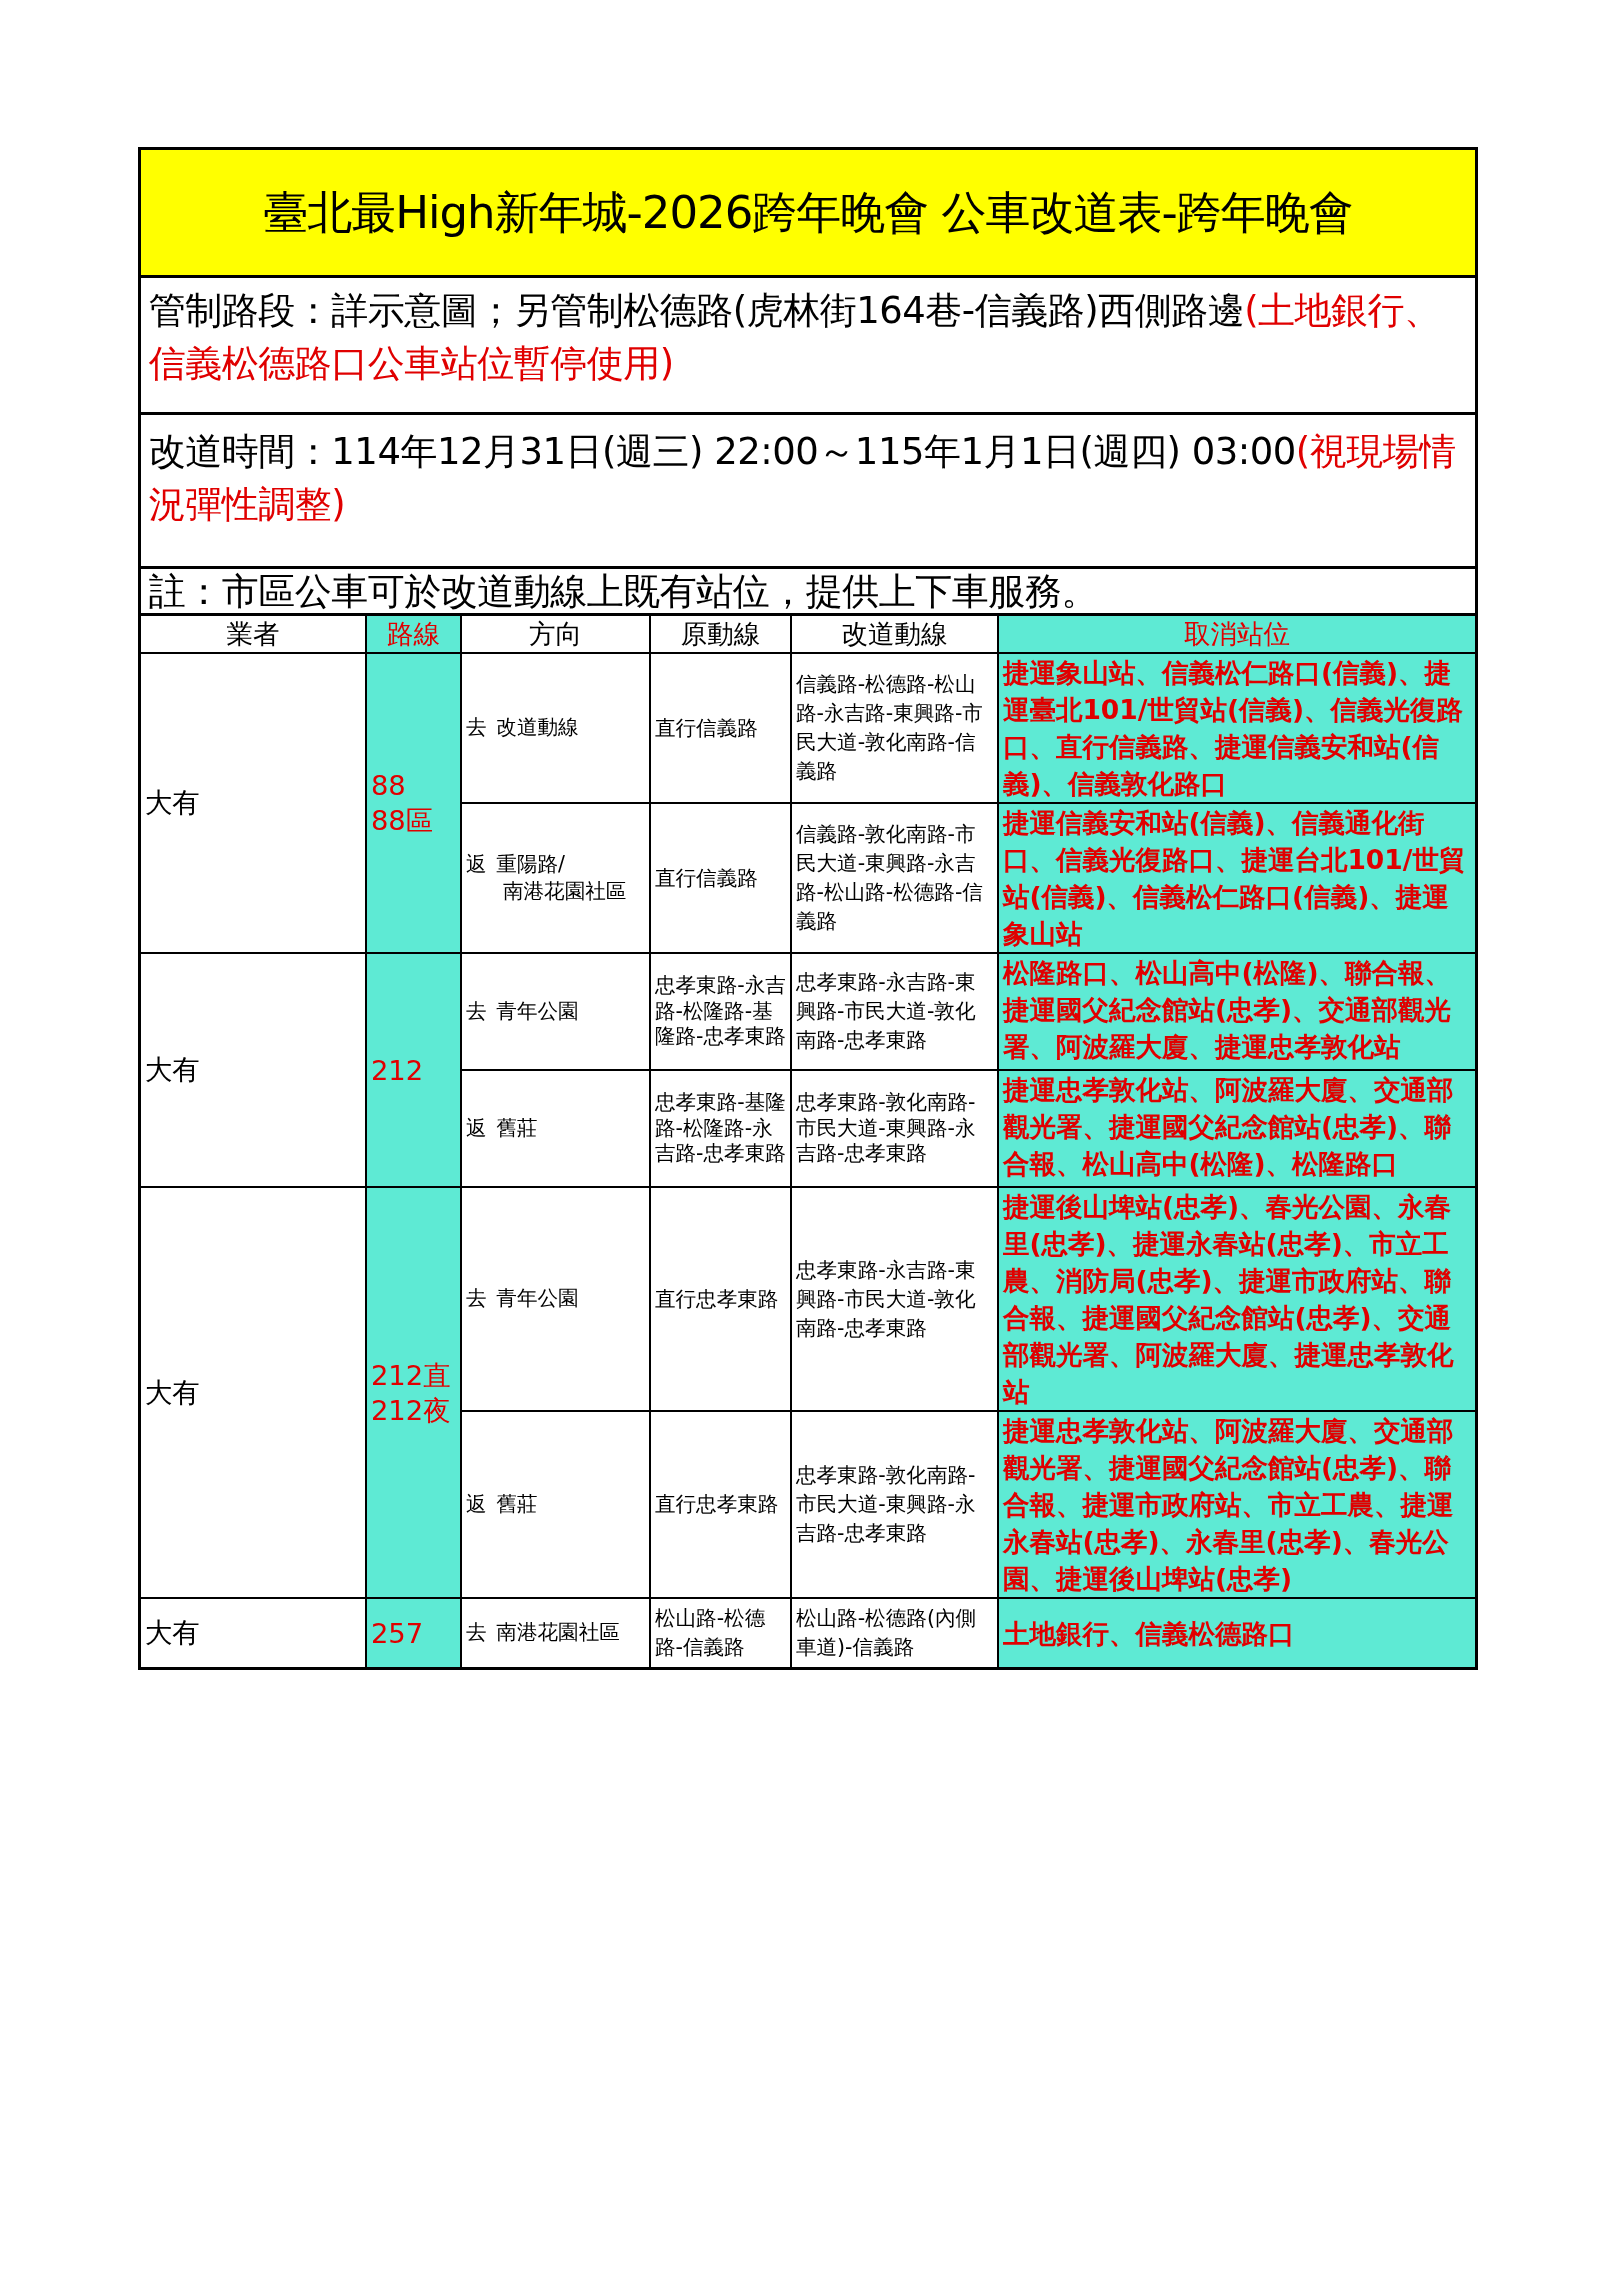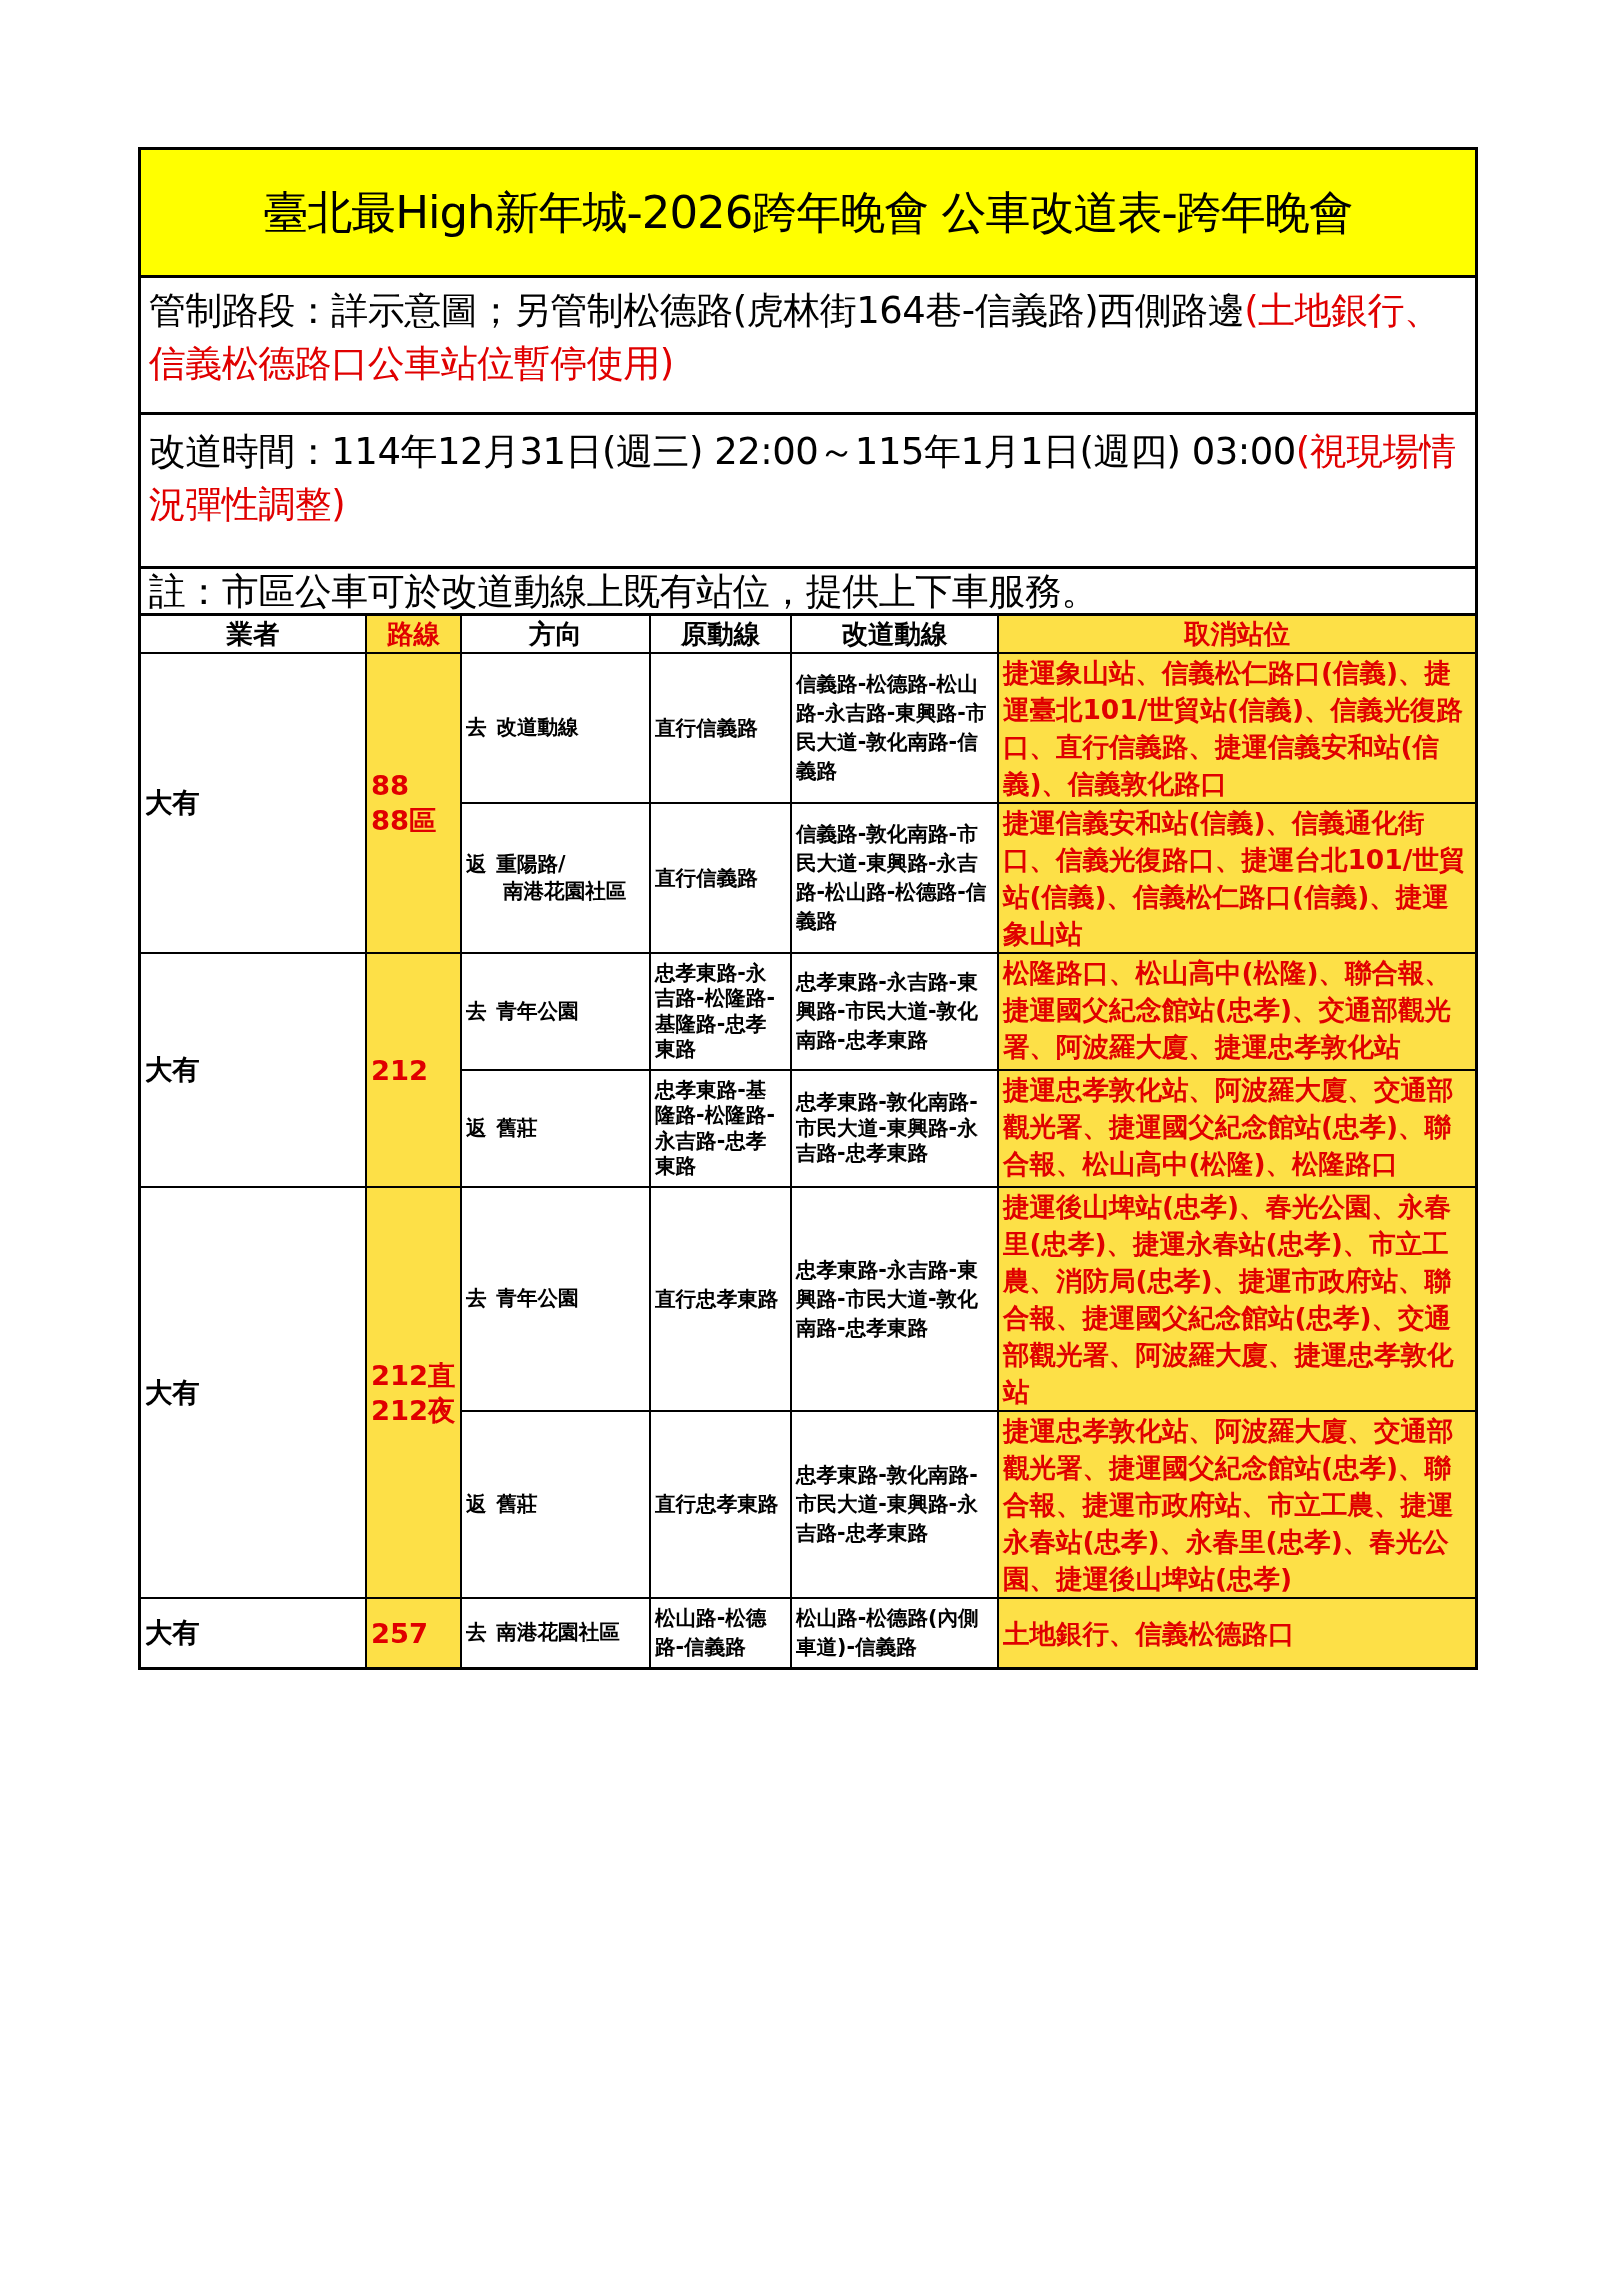--- a/index.html
+++ b/index.html
@@ -10,27 +10,27 @@
   .title { background: #ffff00; border-bottom: 3.9px solid #000; height: 125px;
            display: flex; flex-direction: row; align-items: center; justify-content: center;
            font-size: 45px; line-height: 57px; letter-spacing: -1px; }
   .info { border-bottom: 3.9px solid #000; padding: 5.9px 7.8px 0 7.8px; font-size: 37px; line-height: 53px;
           letter-spacing: -0.5px; box-sizing: border-box; }
   .info .red { color: #e00000; }
   .info1 { height: 137px; }
   .info2 { height: 154px; padding-top: 9.8px; }
   .note  { height: 47px; padding-top: 0; line-height: 45px; }
   table { border-collapse: collapse; width: 100%; table-layout: fixed; }
-  td, th { border: 2.9px solid #000; padding: 0 3.9px; vertical-align: middle; font-weight: bold; }
+  td, th { border: 2.9px solid #000; padding: 0 3.9px; vertical-align: middle; font-weight: normal; }
   tr:first-child th { border-top: none; }
   tr td:first-child, tr th:first-child { border-left: none; }
   tr td:last-child, tr th:last-child { border-right: none; }
   tr:last-child td { border-bottom: none; }
   th { height: 33px; font-size: 26.5px; text-align: center; }
-  .green { background: #fde047; }
+  .green { background: #5eead4; }
   .redtxt { color: #e00000; }
   .op { font-size: 27.4px; }
   .route { font-size: 27.4px; color: #e00000; line-height: 35px; }
   .dir { font-size: 20.6px; line-height: 27.4px; }
   .road { font-size: 20.6px; line-height: 29px; }
   .cancel { font-size: 26.5px; font-weight: bold; color: #e00000; line-height: 37px; padding: 0 3.9px;
             vertical-align: top; overflow: hidden; }
   .cancel.mid { vertical-align: middle; }
   .dir .lbl { margin-right: 9.8px; }
   .dir .indent { padding-left: 37px; display: block; }

